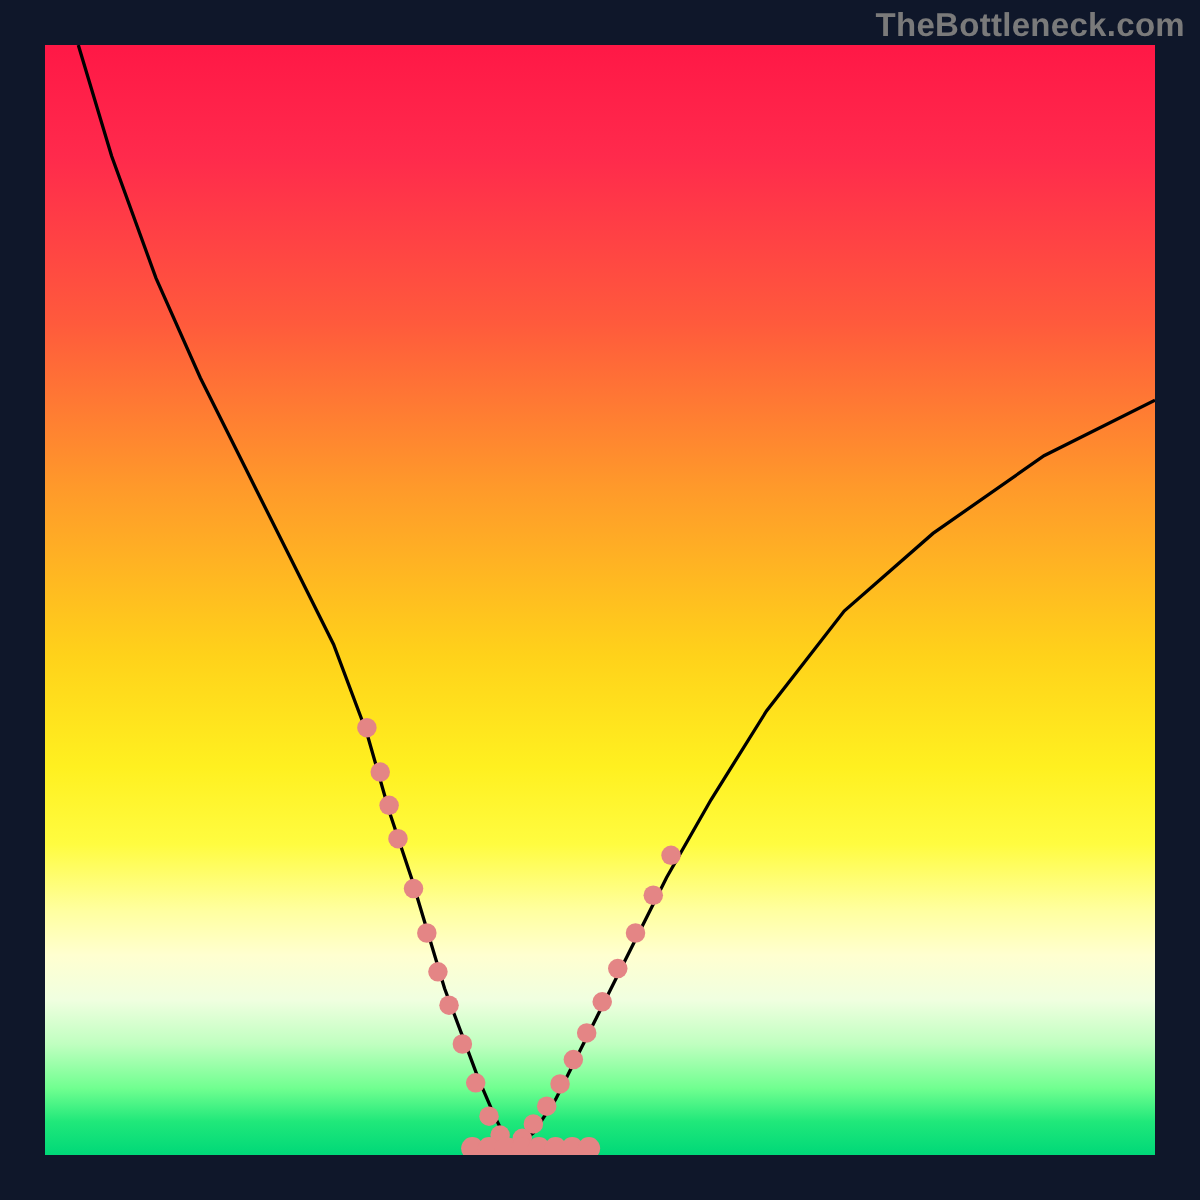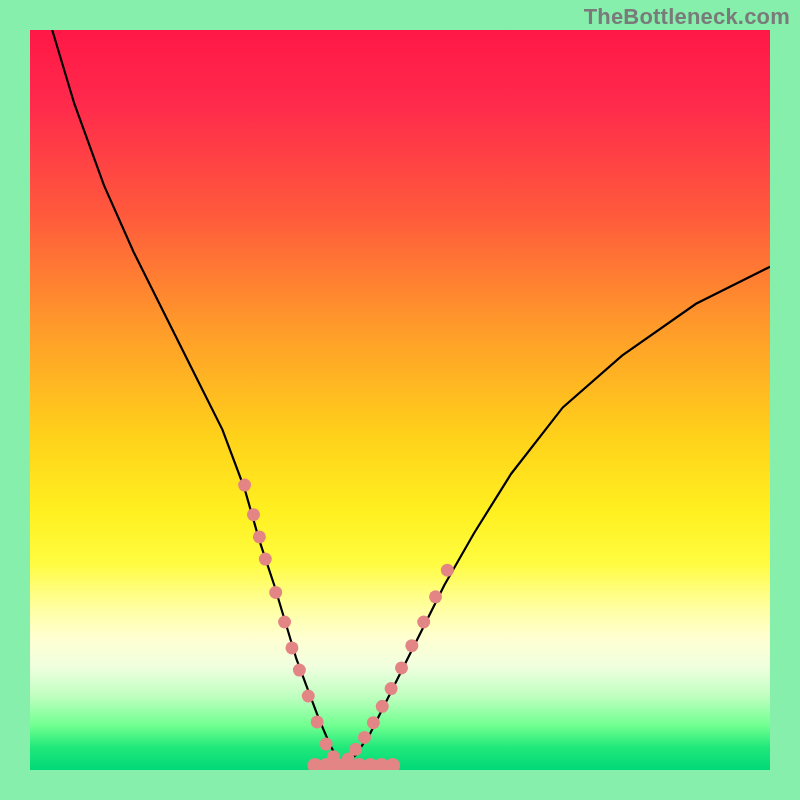--- a/index.html
+++ b/index.html
@@ -1,21 +1,21 @@
 <!DOCTYPE html>
 <html><head>
 <meta charset="utf-8">
 <style>
   * { margin: 0; padding: 0; box-sizing: border-box; }
   html, body { width: 800px; height: 800px; overflow: hidden; background: #000; }
   .stage {
     position: relative;
     width: 800px;
     height: 800px;
-    background: #86efac;
+    background: #0f172a;
     text-align: center;
   }
   .plot-area {
     position: absolute;
     left: 30px;
     top: 30px;
     width: 740px;
     height: 740px;
     background: linear-gradient(to bottom,
       #ff1846 0%,

